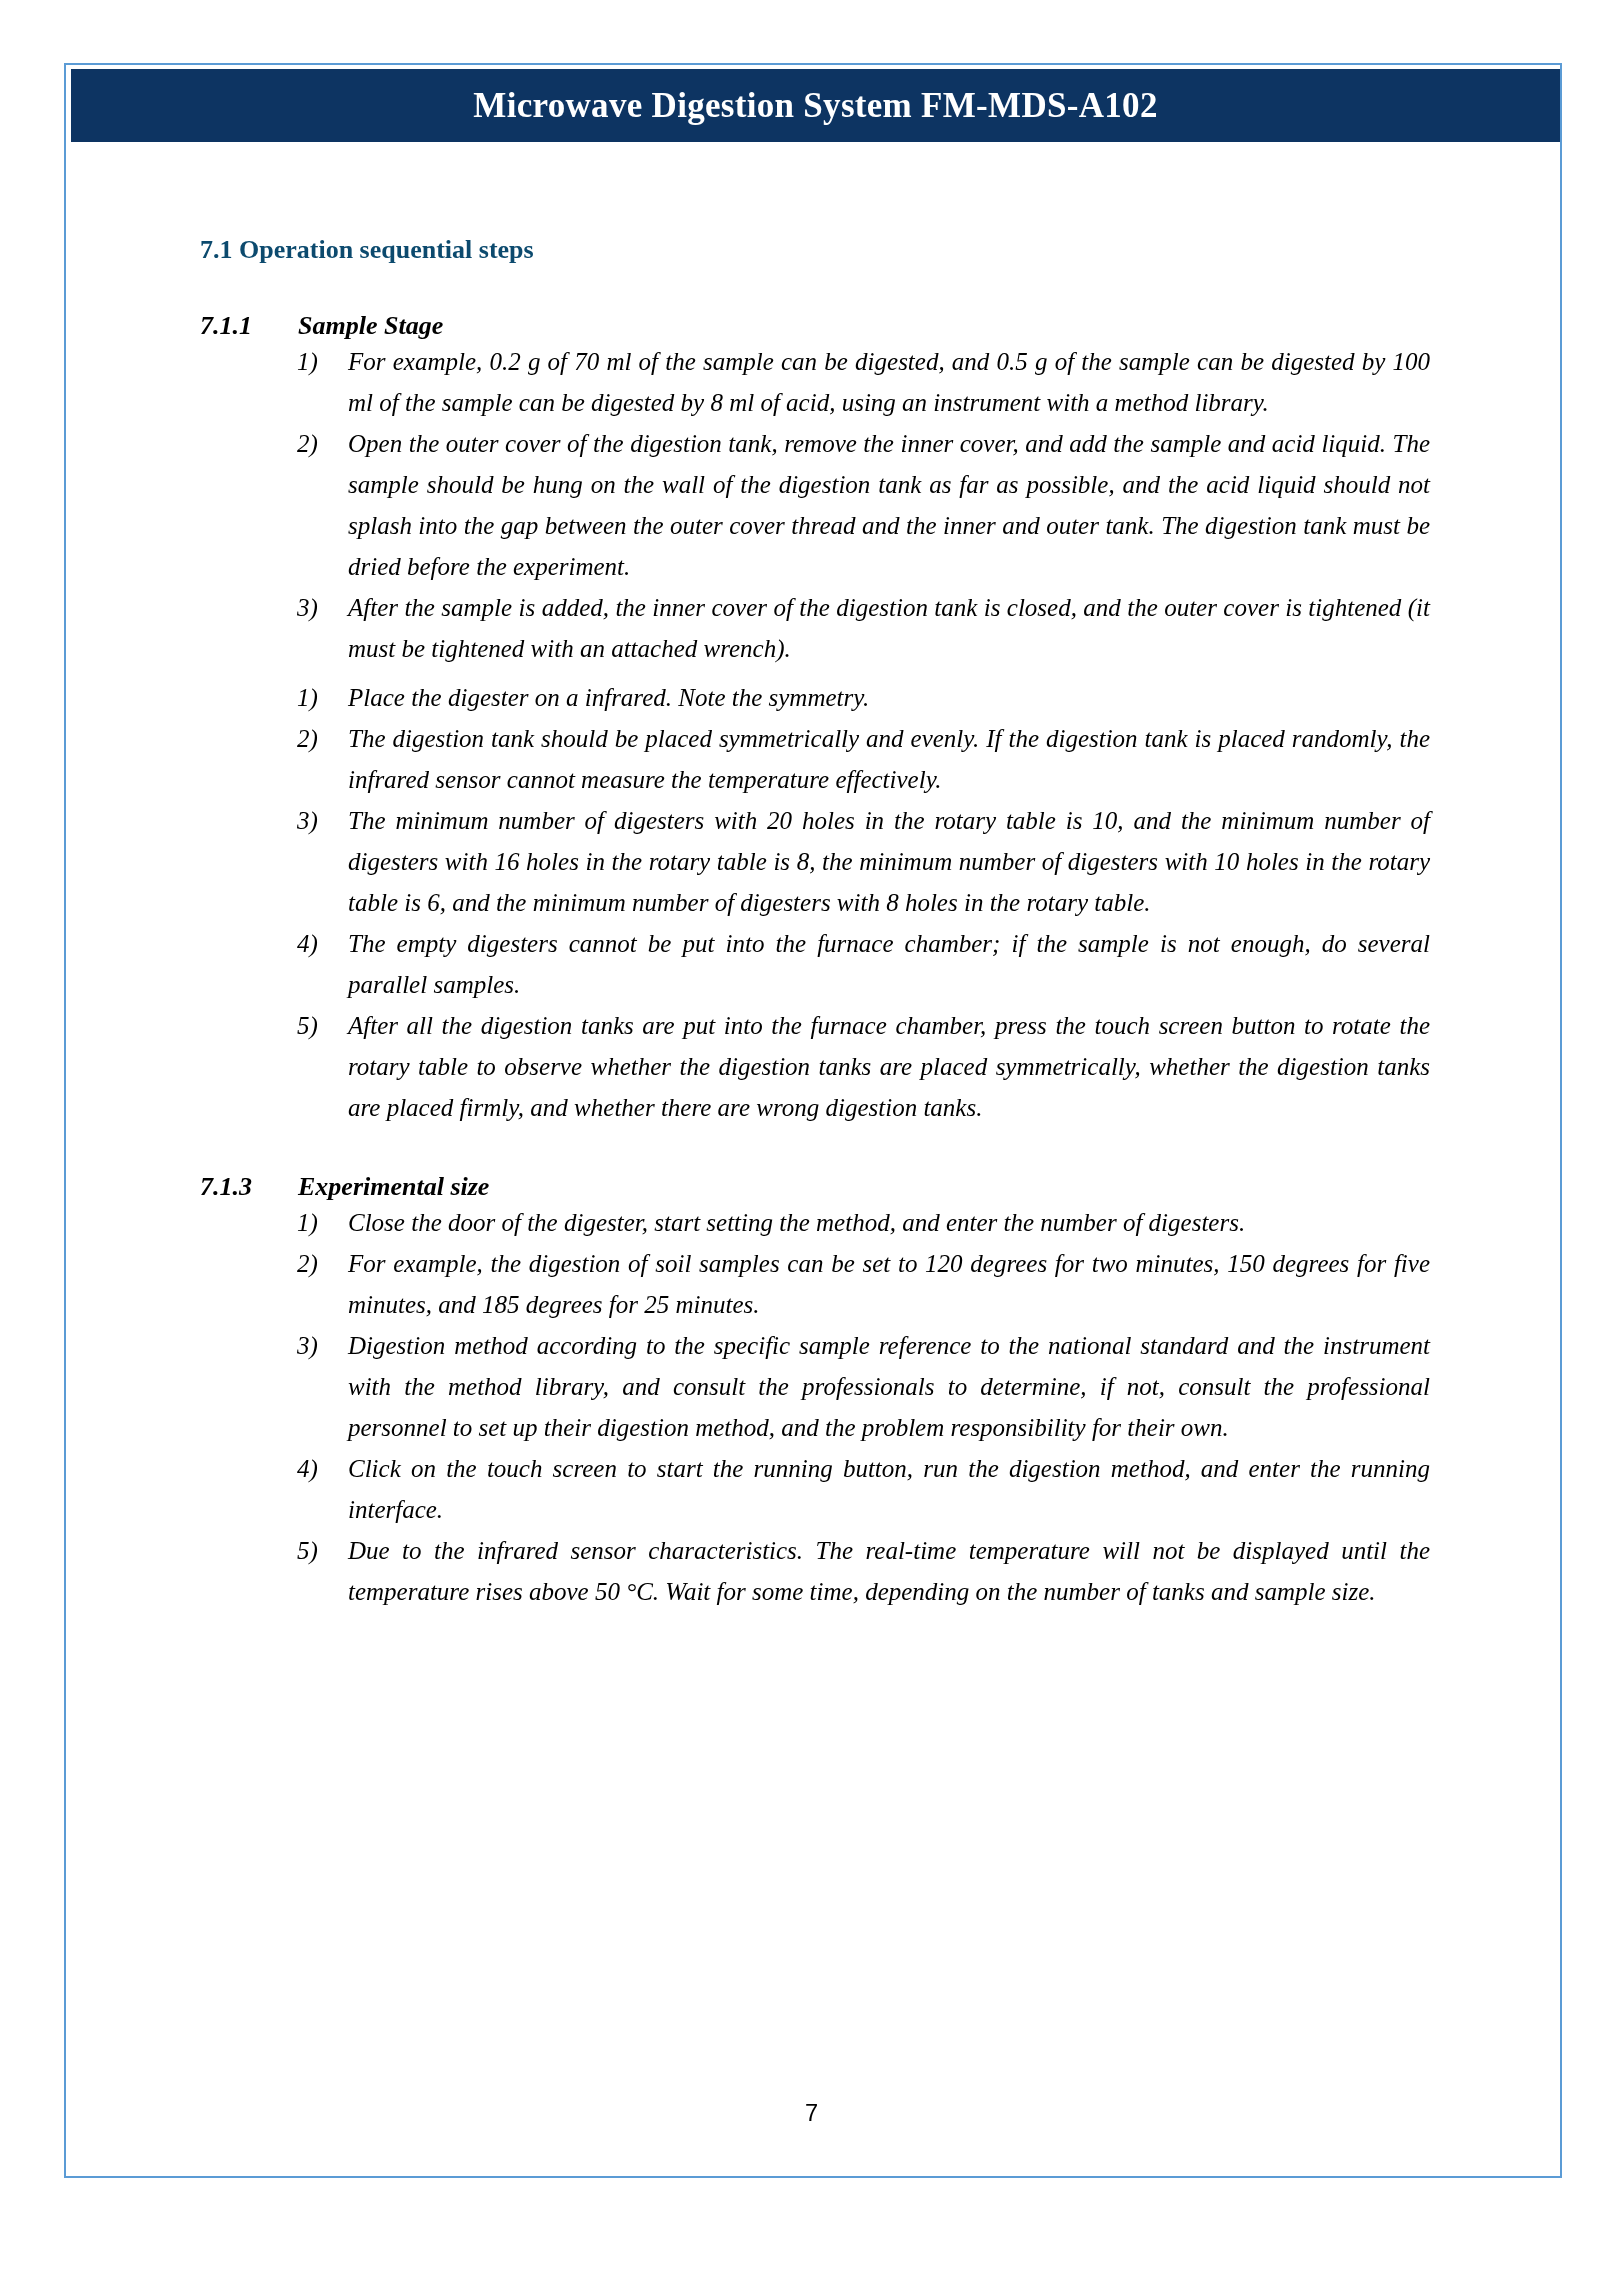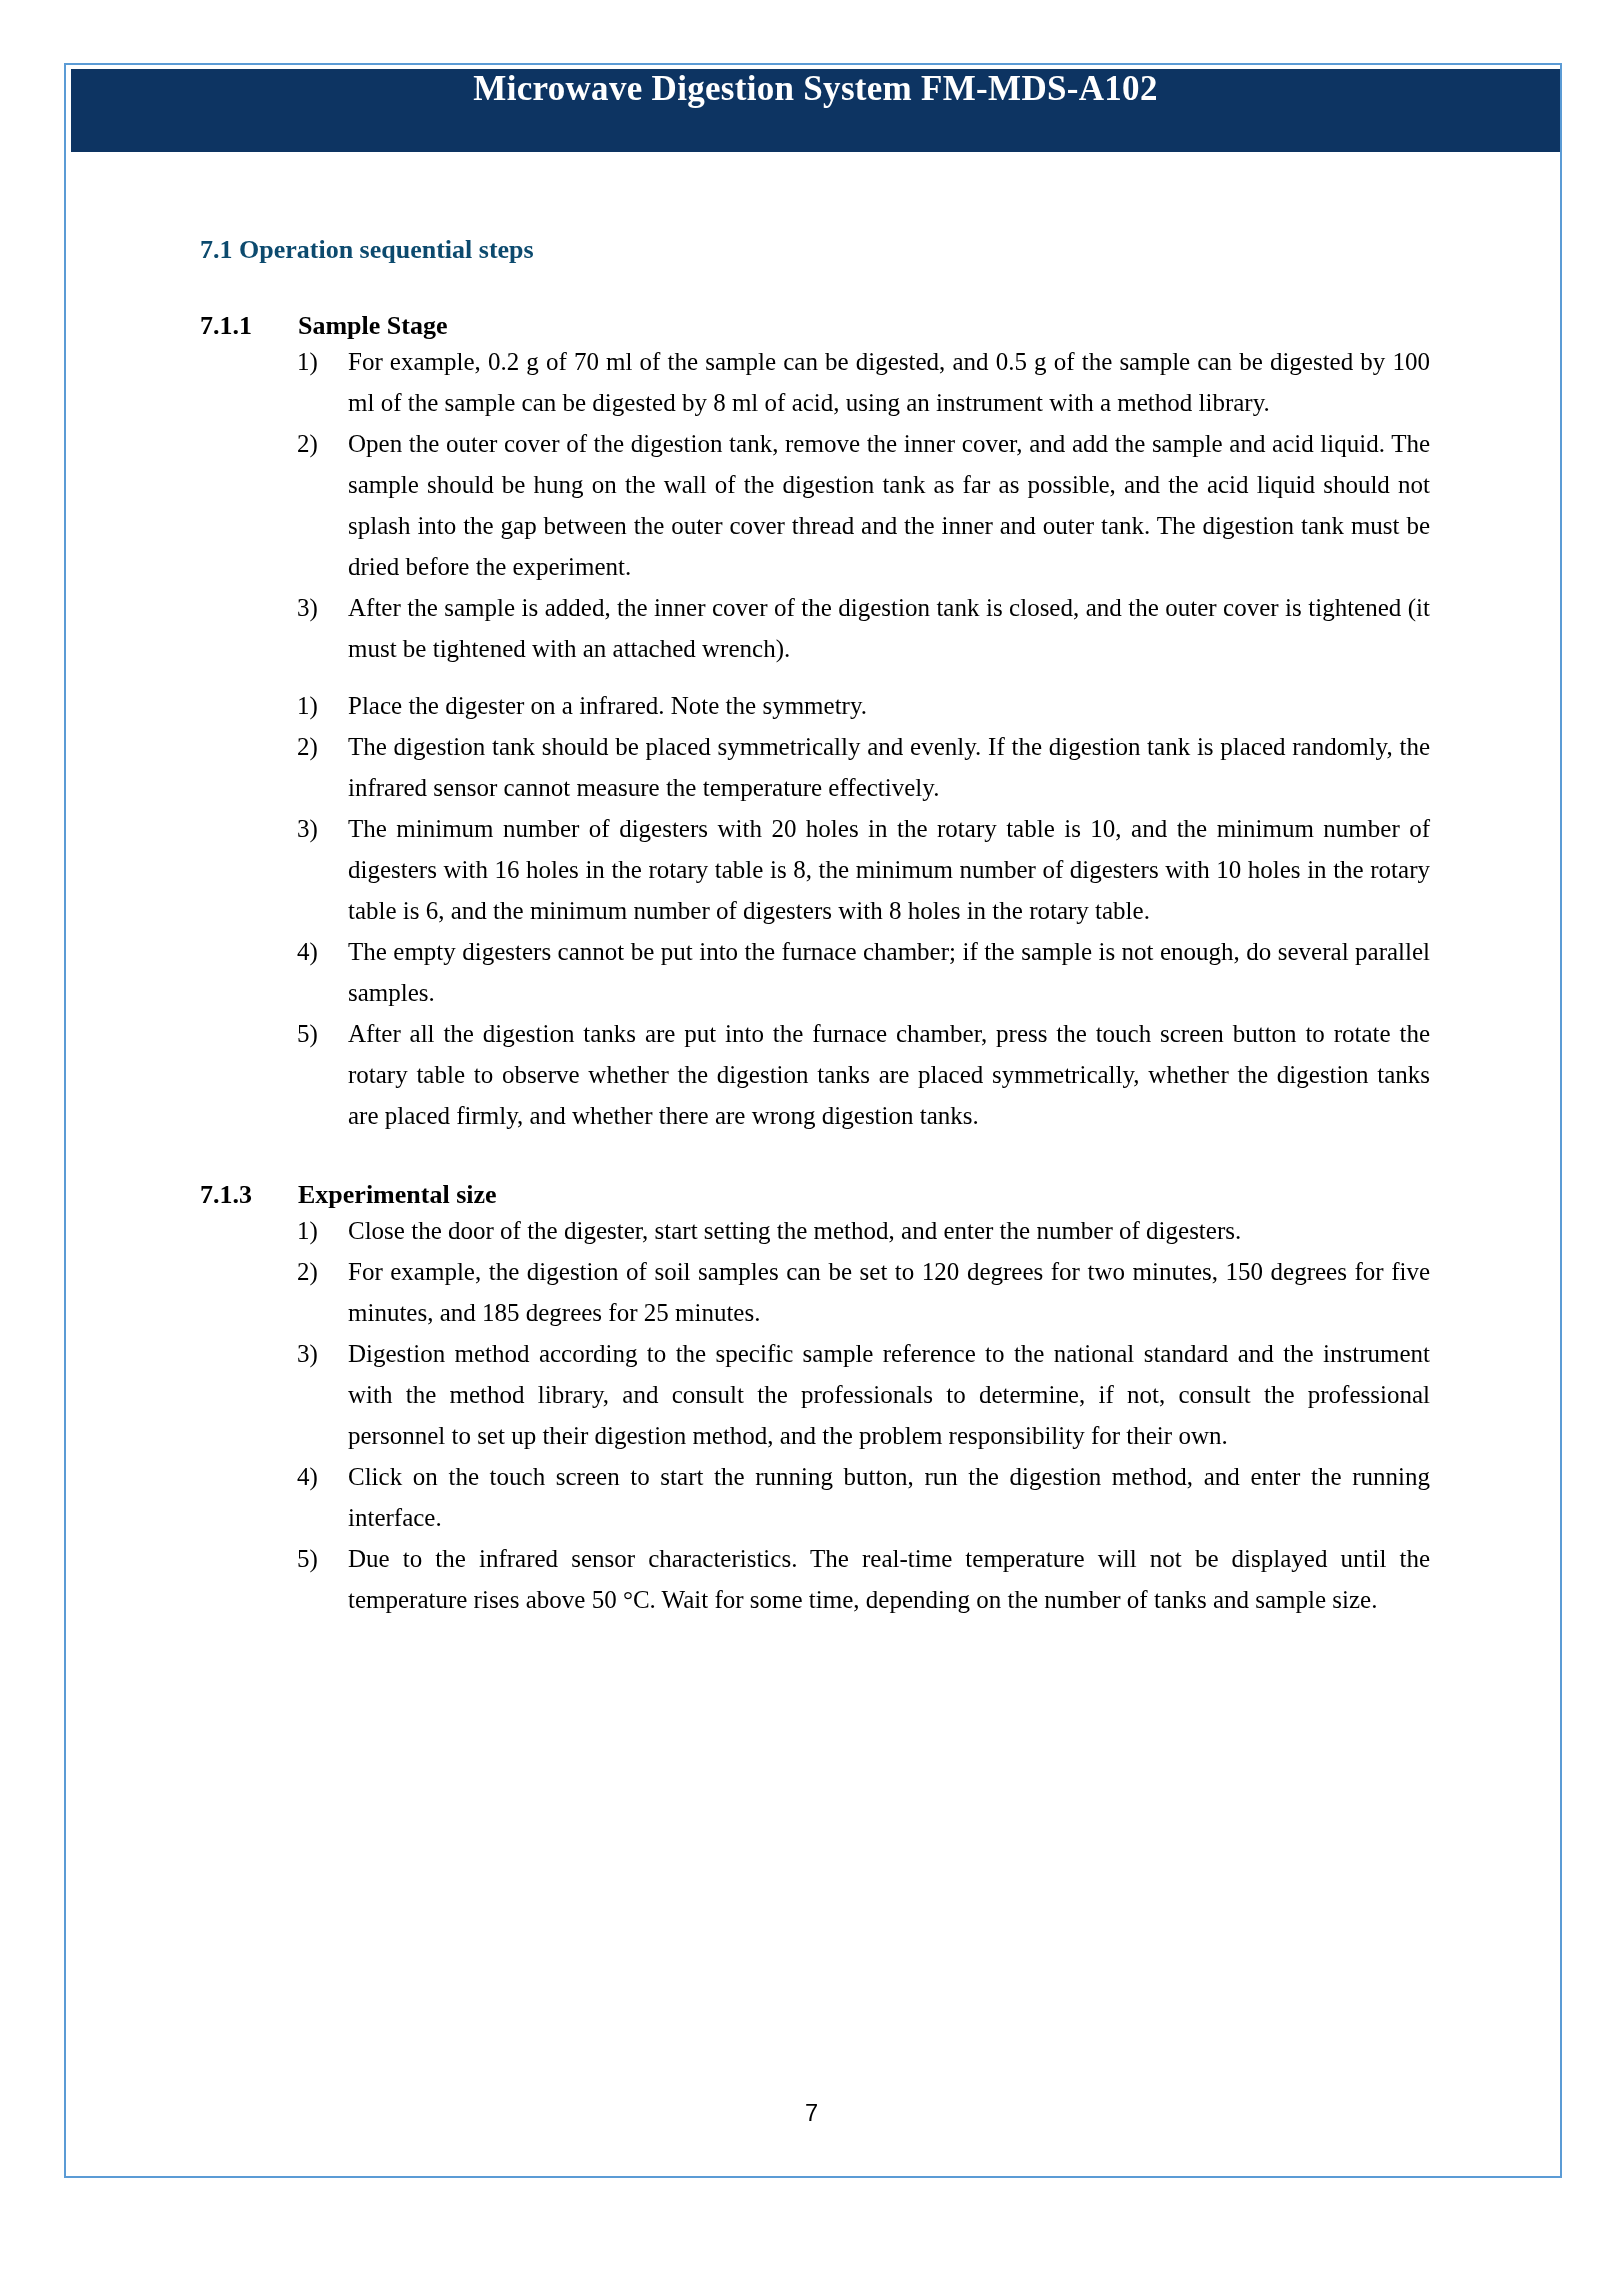--- a/index.html
+++ b/index.html
@@ -35,24 +35,24 @@
     box-sizing: border-box;
     pointer-events: none;
   }
 
   
   .header-band {
     position: absolute;
     left: 71px;
     top: 69px;
     width: 1489px;
-    height: 83px;
+    height: 73px;
     background: #0D3462;
     display: flex;
-    align-items: flex-start;
+    align-items: center;
     justify-content: center;
   }
   .header-title {
     color: #ffffff;
     font-family: "Liberation Serif", "DejaVu Serif", serif;
     font-weight: bold;
     font-size: 35px;
     letter-spacing: 0.3px;
     white-space: nowrap;
   }
@@ -90,21 +90,21 @@
     padding: 0;
     color: #000000;
     font-family: "Liberation Serif", "DejaVu Serif", serif;
     font-weight: bold;
     font-size: 26px;
     line-height: 31px;
     white-space: pre;
   }
   h3.subsection-title .num { display: inline-block; width: 98px; }
 
-  .sub-block { margin-top: 16px; }
+  .sub-block { margin-top: 8px; font-style: italic; }
 
   ol.step-list {
     margin: 0;
     padding: 0;
     list-style: none;
     margin-left: 97px;   
   }
 
   ol.step-list > li {
     position: relative;

